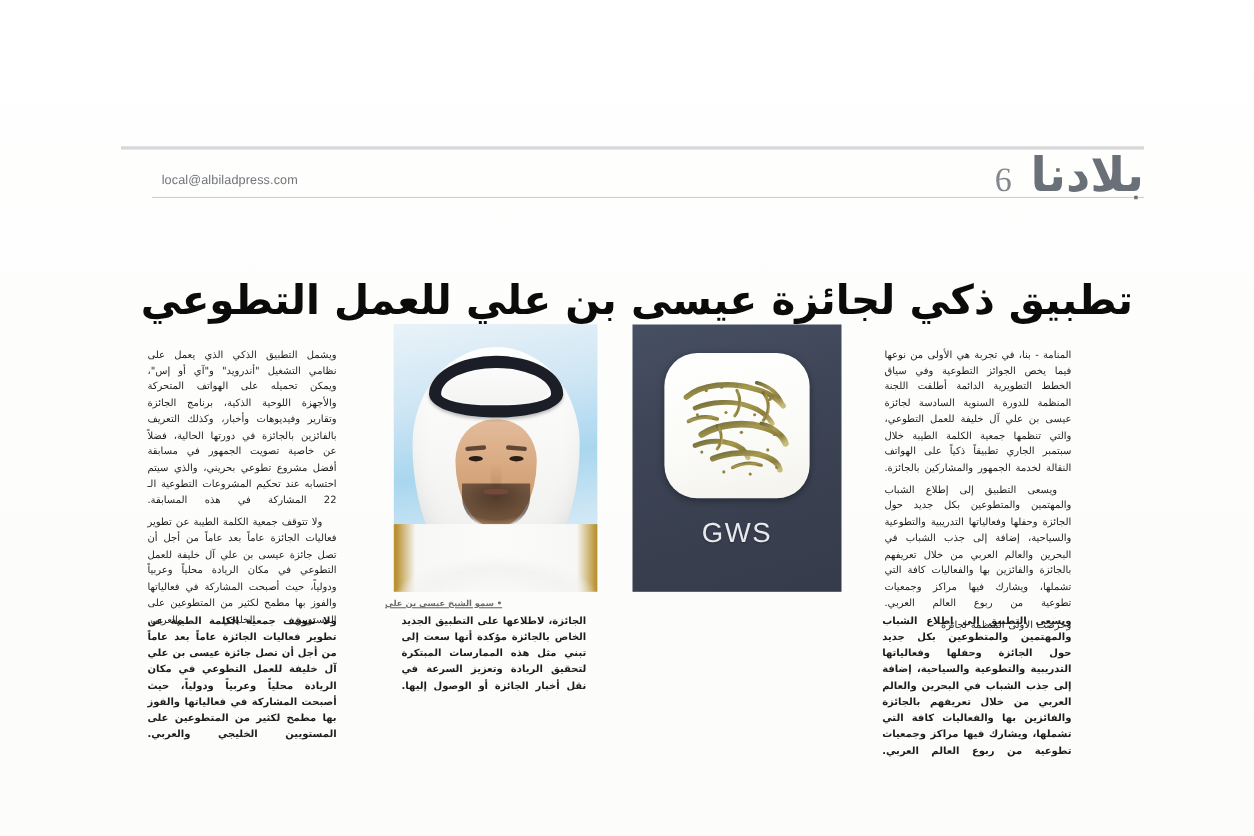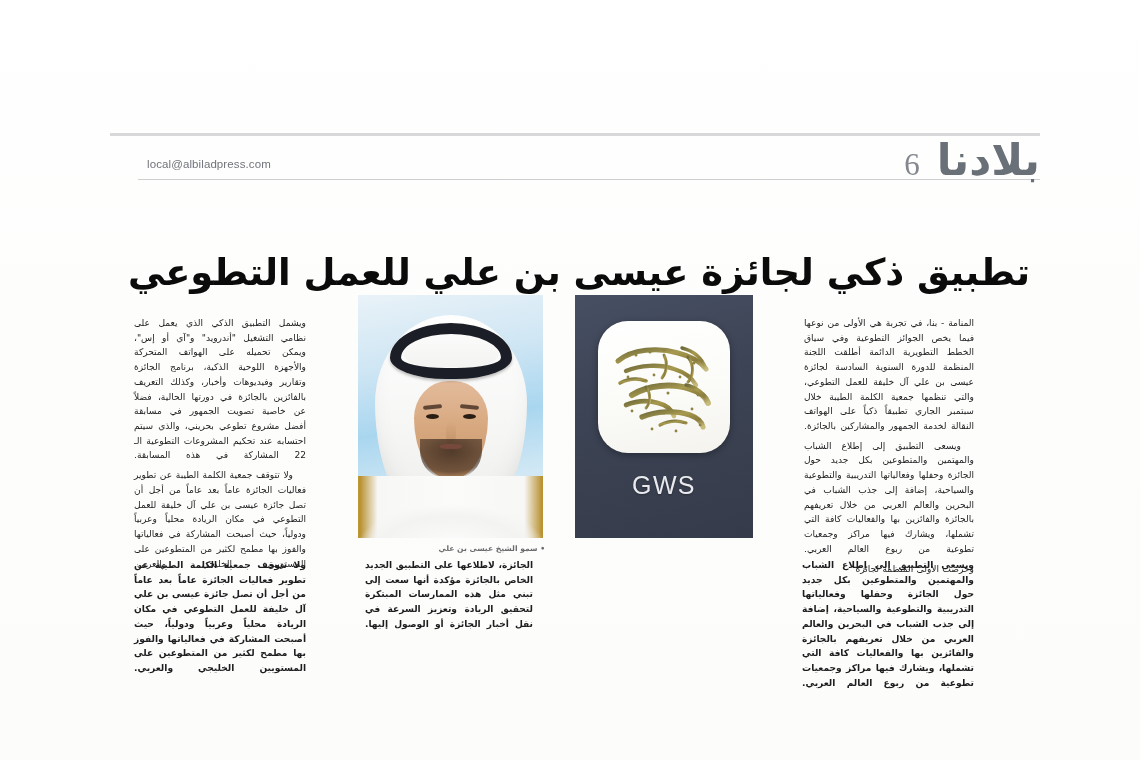--- a/index.html
+++ b/index.html
@@ -280,40 +280,42 @@
     top: 24px;
     width: 96px;
     height: 48px;
     margin-left: -48px;
     background: linear-gradient(180deg, #ffffff 0%, #f3f3f2 100%);
     border-radius: 50% 50% 28% 28% / 70% 70% 30% 30%;
   }
 
   #photo-caption {
     position: absolute;
-    left: 226px;
+    left: 216px;
     top: 252px;
     width: 185px;
-    text-align: right;
+    text-align: left;
     font-size: 7.6px;
     color: #4a4a4e;
     direction: rtl;
     font-weight: 700;
     opacity: 0.82;
+    text-decoration: underline;
   }
 
   
   #app-tile {
     position: absolute;
     left: 441px;
     top: 3px;
     width: 178px;
     height: 243px;
     background: linear-gradient(165deg, #474f63 0%, #3d4455 38%, #353b4a 100%);
     overflow: hidden;
+    padding-left: 12px;
   }
   #app-icon {
     position: absolute;
     left: 50%;
     top: 26px;
     width: 132px;
     height: 132px;
     margin-left: -66px;
     background: linear-gradient(170deg, #ffffff 0%, #fbfbf8 55%, #f4f3ee 100%);
     border-radius: 30px;

